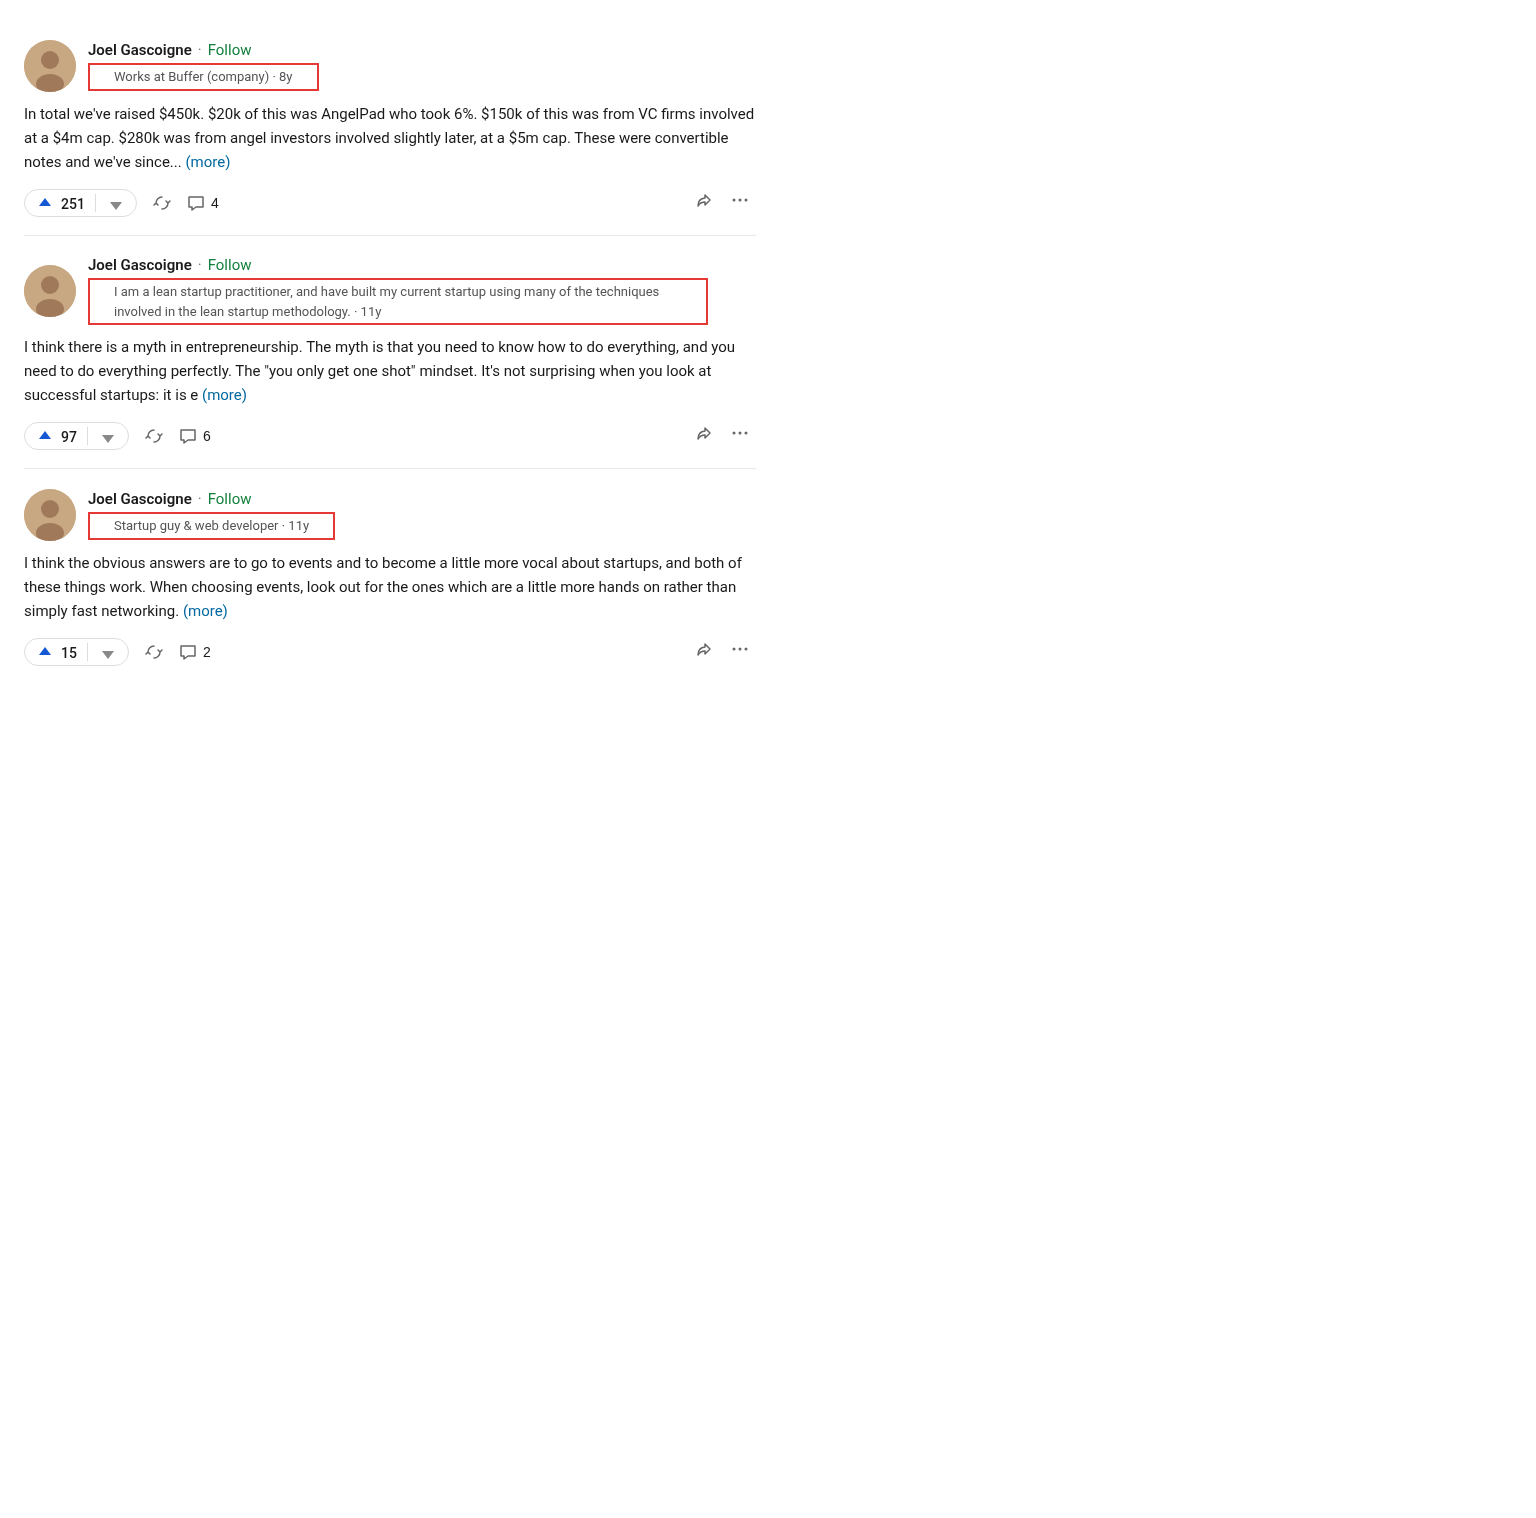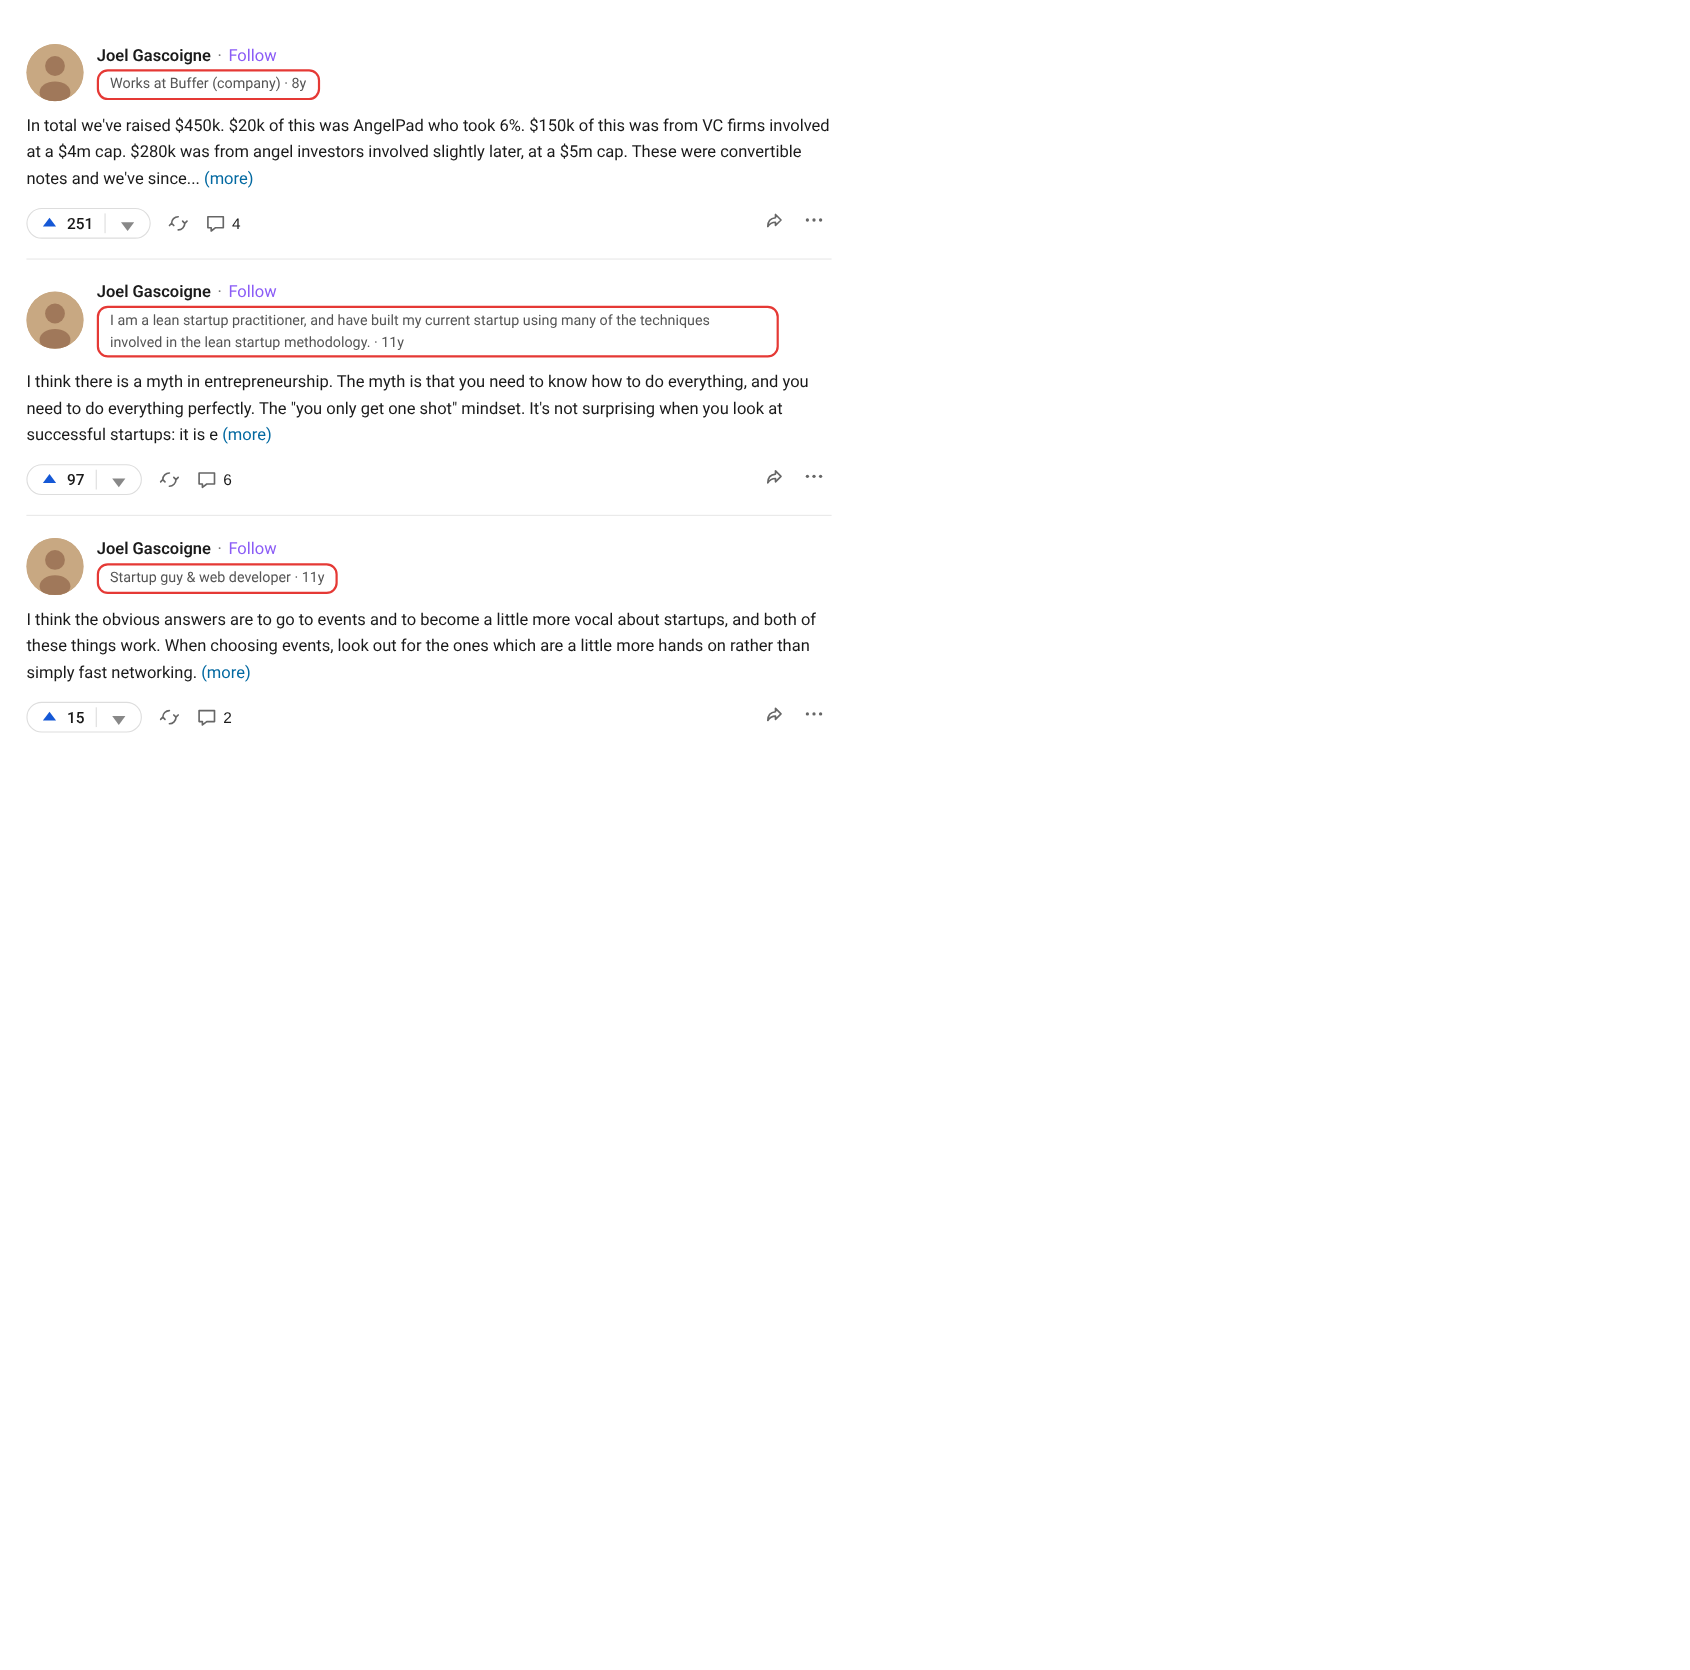--- a/index.html
+++ b/index.html
@@ -61,30 +61,30 @@
       font-weight: 600;
       color: #1a1a1a;
     }
 
     .dot-sep {
       color: #777;
       font-size: 15px;
     }
 
     .follow-link {
-      color: #8b5cf6;
+      color: #15803d;
       font-size: 15px;
       text-decoration: none;
       cursor: pointer;
     }
 
     .credential-box {
       border: 2px solid #e53935;
-      border-radius: 10px;
-      padding: 2px 10px;
+      border-radius: 0;
+      padding: 2px 24px;
       font-size: 13px;
       color: #555;
       display: inline-block;
       line-height: 1.5;
     }
 
     .credential-box.multiline {
       display: block;
       max-width: 620px;
       line-height: 1.5;

